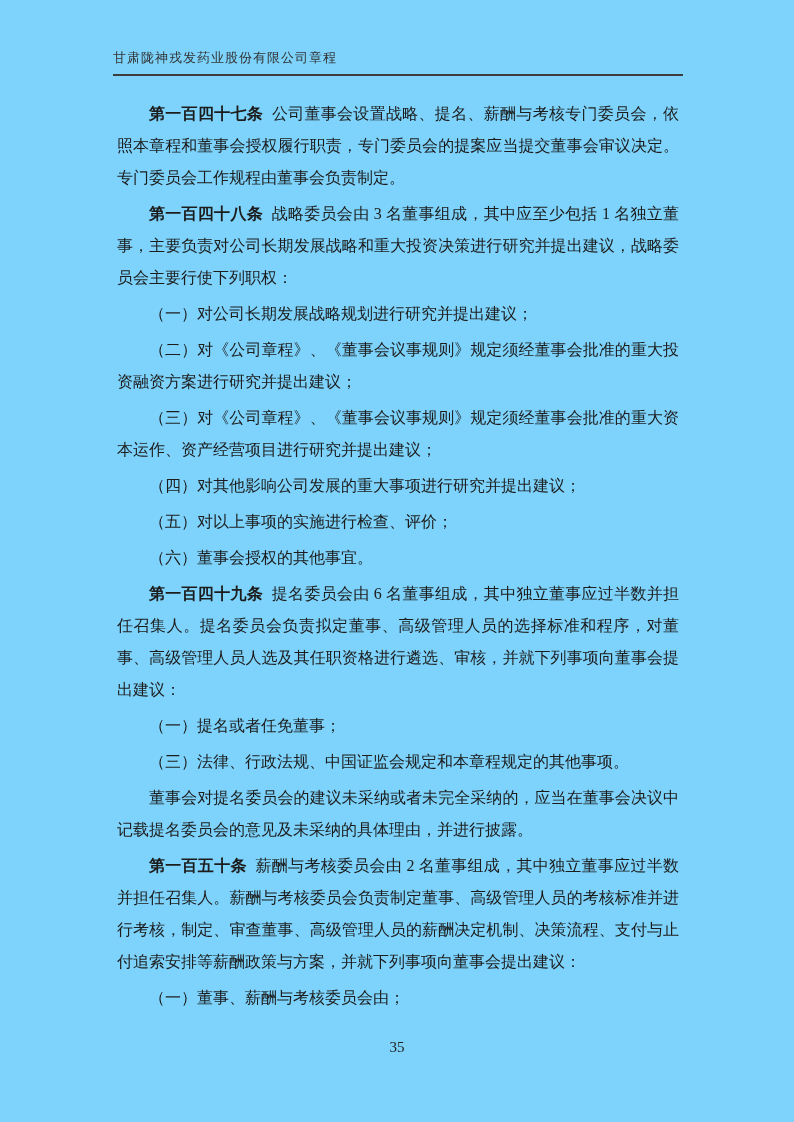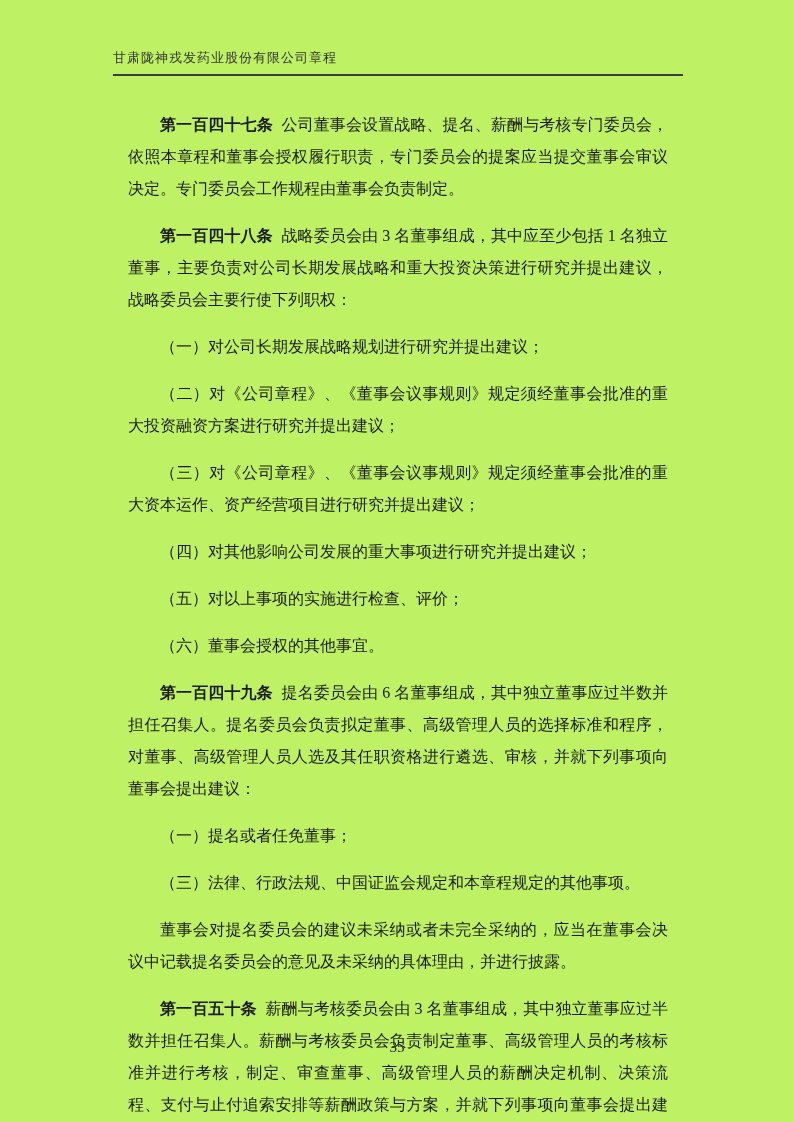--- a/index.html
+++ b/index.html
@@ -1,21 +1,21 @@
 <!DOCTYPE html>
 <html><head>
 <meta charset="utf-8">
 <style>
   * { box-sizing: border-box; }
   html, body { margin: 0; padding: 0; background: #ffffff; }
   .page {
     position: relative;
     width: 794px;
     height: 1122px;
-    background: #bef264;
+    background: #7dd3fc;
     font-family: "Liberation Serif", "DejaVu Serif", serif;
     color: #1c1c1c;
     overflow: hidden;
   }
   .page-header {
     position: absolute;
     left: 113px;
     width: 570px;
     top: 48px;
     padding-bottom: 7px;
@@ -29,21 +29,21 @@
   .content {
     position: absolute;
     left: 113px;
     top: 94px;
     width: 570px;
     font-size: 16px;
     line-height: 32px;
     text-align: justify;
   }
   .para {
-    margin: 15px;
+    margin: 4px;
     text-indent: 2em;
   }
   .head {
     font-weight: bold;
     margin-right: 0.55em;
   }
   .head:empty { display: none; }
   .page-footer {
     position: absolute;
     left: 0;
@@ -69,21 +69,21 @@
     <p class="para"><span>（一）对公司长期发展战略规划进行研究并提出建议；</span></p>
     <p class="para"><span>（二）对《公司章程》、《董事会议事规则》规定须经董事会批准的重大投资融资方案进行研究并提出建议；</span></p>
     <p class="para"><span>（三）对《公司章程》、《董事会议事规则》规定须经董事会批准的重大资本运作、资产经营项目进行研究并提出建议；</span></p>
     <p class="para"><span>（四）对其他影响公司发展的重大事项进行研究并提出建议；</span></p>
     <p class="para"><span>（五）对以上事项的实施进行检查、评价；</span></p>
     <p class="para"><span>（六）董事会授权的其他事宜。</span></p>
     <p class="para"><b class="head">第一百四十九条</b><span>提名委员会由 6 名董事组成，其中独立董事应过半数并担任召集人。提名委员会负责拟定董事、高级管理人员的选择标准和程序，对董事、高级管理人员人选及其任职资格进行遴选、审核，并就下列事项向董事会提出建议：</span></p>
     <p class="para"><span>（一）提名或者任免董事；</span></p>
     <p class="para"><span>（三）法律、行政法规、中国证监会规定和本章程规定的其他事项。</span></p>
     <p class="para"><span>董事会对提名委员会的建议未采纳或者未完全采纳的，应当在董事会决议中记载提名委员会的意见及未采纳的具体理由，并进行披露。</span></p>
-    <p class="para"><b class="head">第一百五十条</b><span>薪酬与考核委员会由 3 名董事组成，其中独立董事应过半数并担任召集人。薪酬与考核委员会负责制定董事、高级管理人员的考核标准并进行考核，制定、审查董事、高级管理人员的薪酬决定机制、决策流程、支付与止付追索安排等薪酬政策与方案，并就下列事项向董事会提出建议：</span></p>
+    <p class="para"><b class="head">第一百五十条</b><span>薪酬与考核委员会由 2 名董事组成，其中独立董事应过半数并担任召集人。薪酬与考核委员会负责制定董事、高级管理人员的考核标准并进行考核，制定、审查董事、高级管理人员的薪酬决定机制、决策流程、支付与止付追索安排等薪酬政策与方案，并就下列事项向董事会提出建议：</span></p>
     <p class="para"><span>（一）董事、薪酬与考核委员会由；</span></p>
   </div>
 
   <div class="page-footer">
     <span>35</span>
   </div>
 
 </div>
 
 </body></html>

